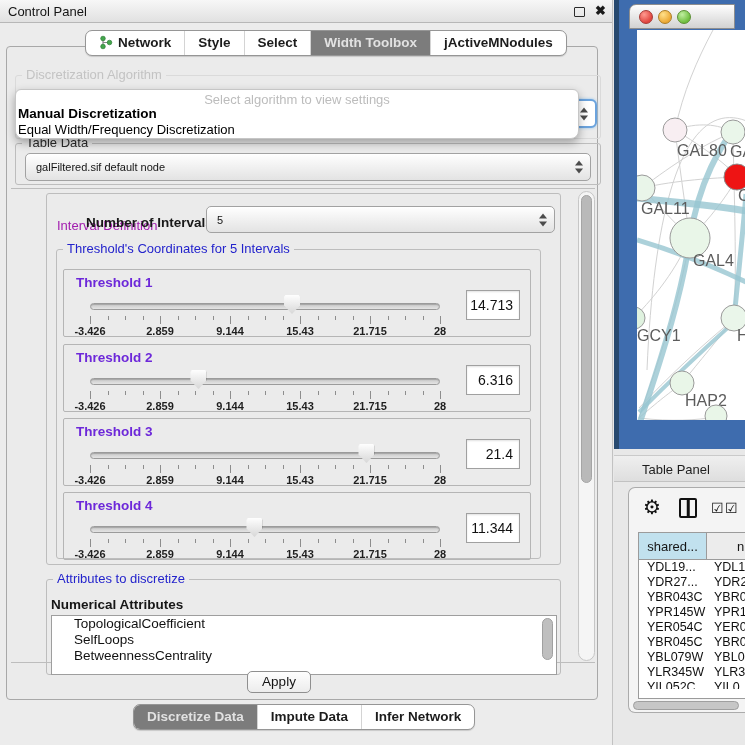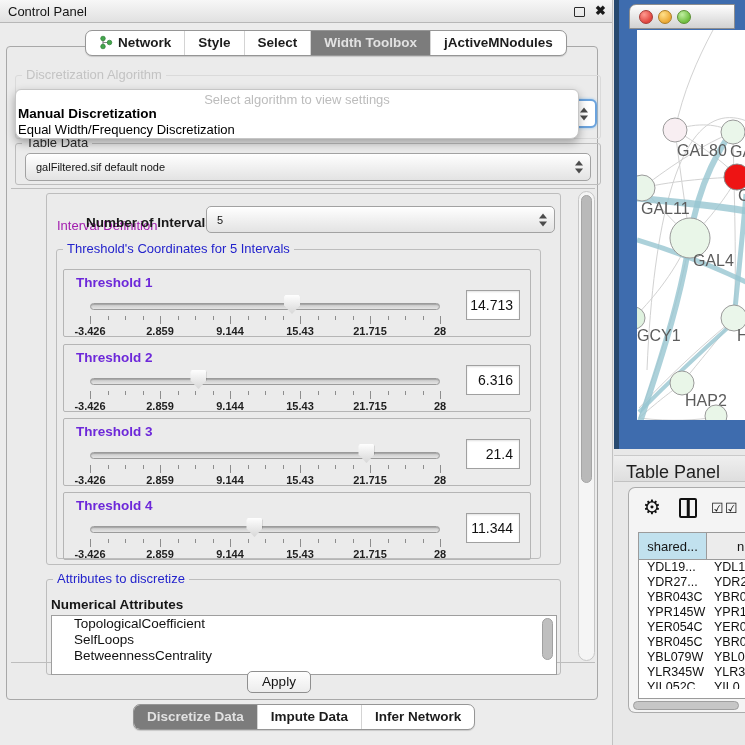--- a/index.html
+++ b/index.html
@@ -80,21 +80,21 @@
   .right-bg{position:absolute;left:613px;top:0;width:132px;height:745px;background:#e8e8e8;}
   .net-frame{position:absolute;left:614px;top:0;width:131px;height:449px;background:#3e6cae;border-left:5px solid #27496f;}
   .net-titlebar{position:absolute;left:10px;top:4px;width:106px;height:25px;background:linear-gradient(#fefefe,#d2d2d2);border:1px solid #8e8e8e;border-radius:7px 0 0 0;}
   .light{position:absolute;top:5px;width:14px;height:14px;border-radius:50%;}
   .light.red{left:9px;background:radial-gradient(circle at 35% 30%,#ff9a90,#e0443e 70%);border:1px solid #a63a36;}
   .light.yellow{left:28px;background:radial-gradient(circle at 35% 30%,#ffe08a,#eba834 70%);border:1px solid #ab7d25;}
   .light.green{left:47px;background:radial-gradient(circle at 35% 30%,#c0eea0,#6fbe3f 70%);border:1px solid #5a8f33;}
   .net-canvas{position:absolute;left:18px;top:30px;width:108px;height:390px;background:#fff;overflow:hidden;}
 
   .tp-bar{position:absolute;left:614px;top:455px;width:131px;height:27px;background:linear-gradient(#efefef,#dedede);border-top:1px solid #cacaca;border-bottom:1px solid #c2c2c2;}
-  .tp-bar-title{position:absolute;left:12px;top:6px;font-size:18px;color:#1e1e1e;}
+  .tp-bar-title{position:absolute;left:28px;top:6px;font-size:13px;color:#1e1e1e;}
 
   .tp-card{position:absolute;left:628px;top:487px;width:120px;height:226px;background:#f4f4f4;border:1px solid #ababab;border-right:none;border-radius:7px 0 0 7px;}
   .gear-ico{position:absolute;left:14px;top:7px;font-size:20px;color:#111;}
   .split-ico{position:absolute;left:50px;top:10px;width:18px;height:20px;border:2.5px solid #111;border-radius:2px;}
   .split-ico::after{content:'';position:absolute;left:50%;top:0;bottom:0;width:2.5px;background:#111;transform:translateX(-50%);}
   .cb-ico{position:absolute;top:12px;font-size:14px;color:#111;}
   .cb-ico.a{left:82px;} .cb-ico.b{left:96px;}
 
   .tp-grid{position:absolute;left:9px;top:44px;width:111px;height:167px;background:#fff;border:1px solid #9b9b9b;border-right:none;overflow:hidden;}
   .tp-header{display:flex;height:27px;border-bottom:1px solid #9b9b9b;}

